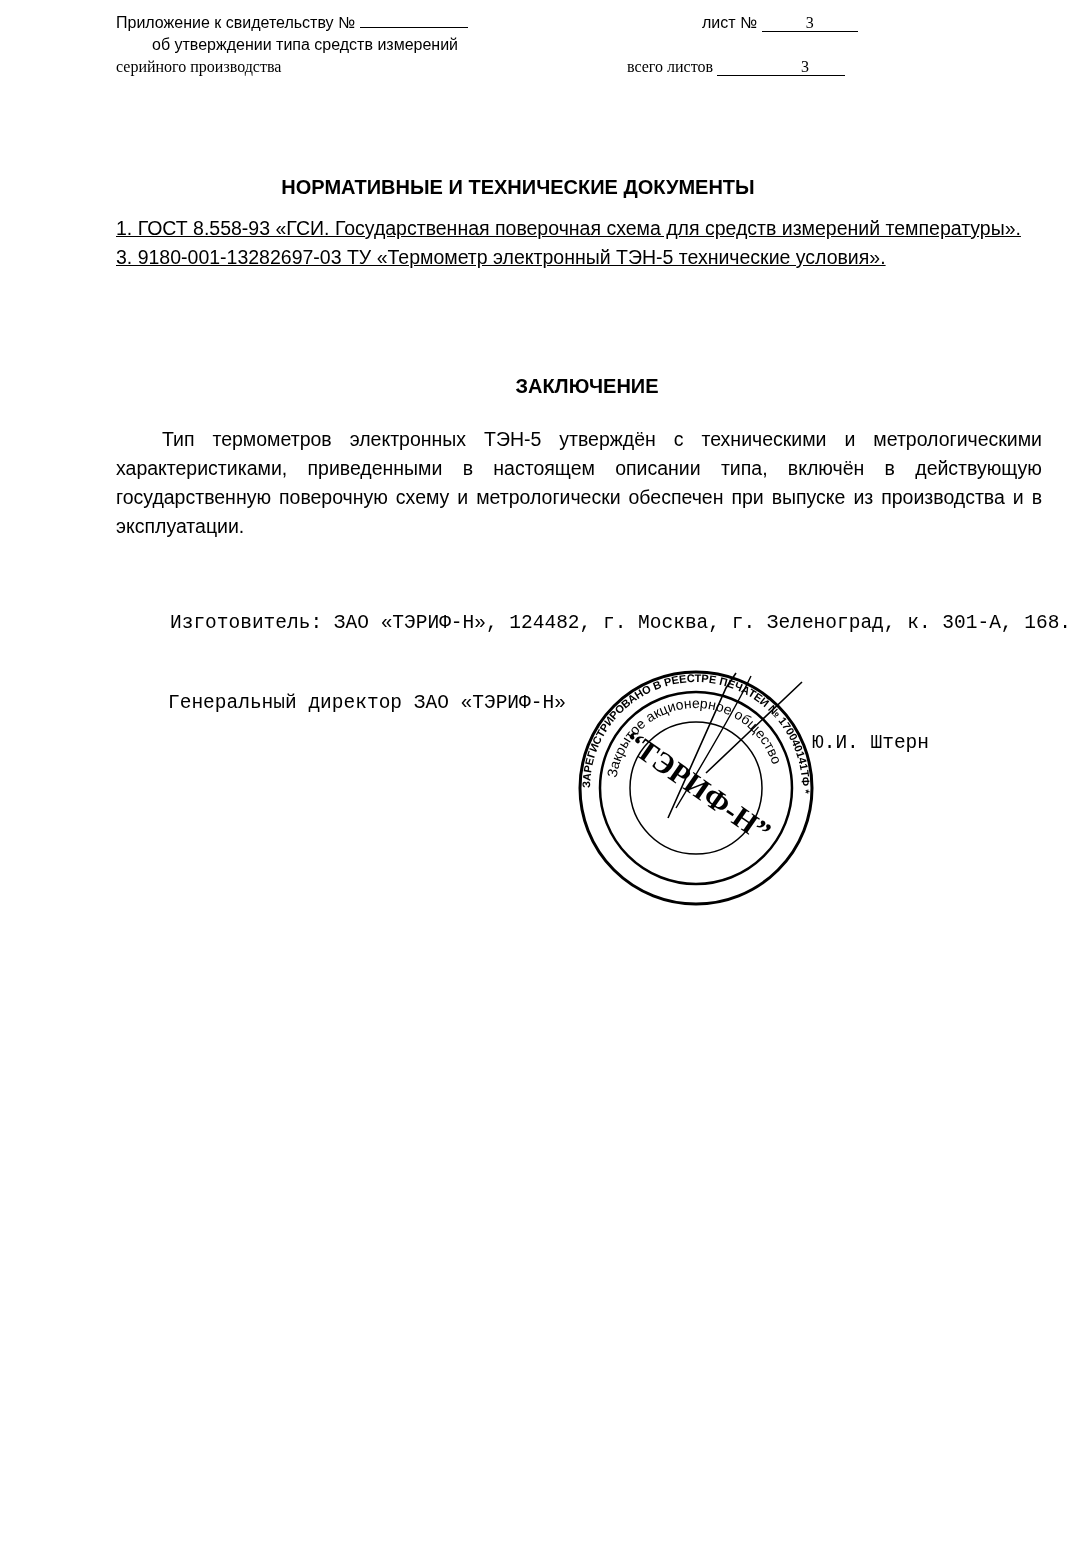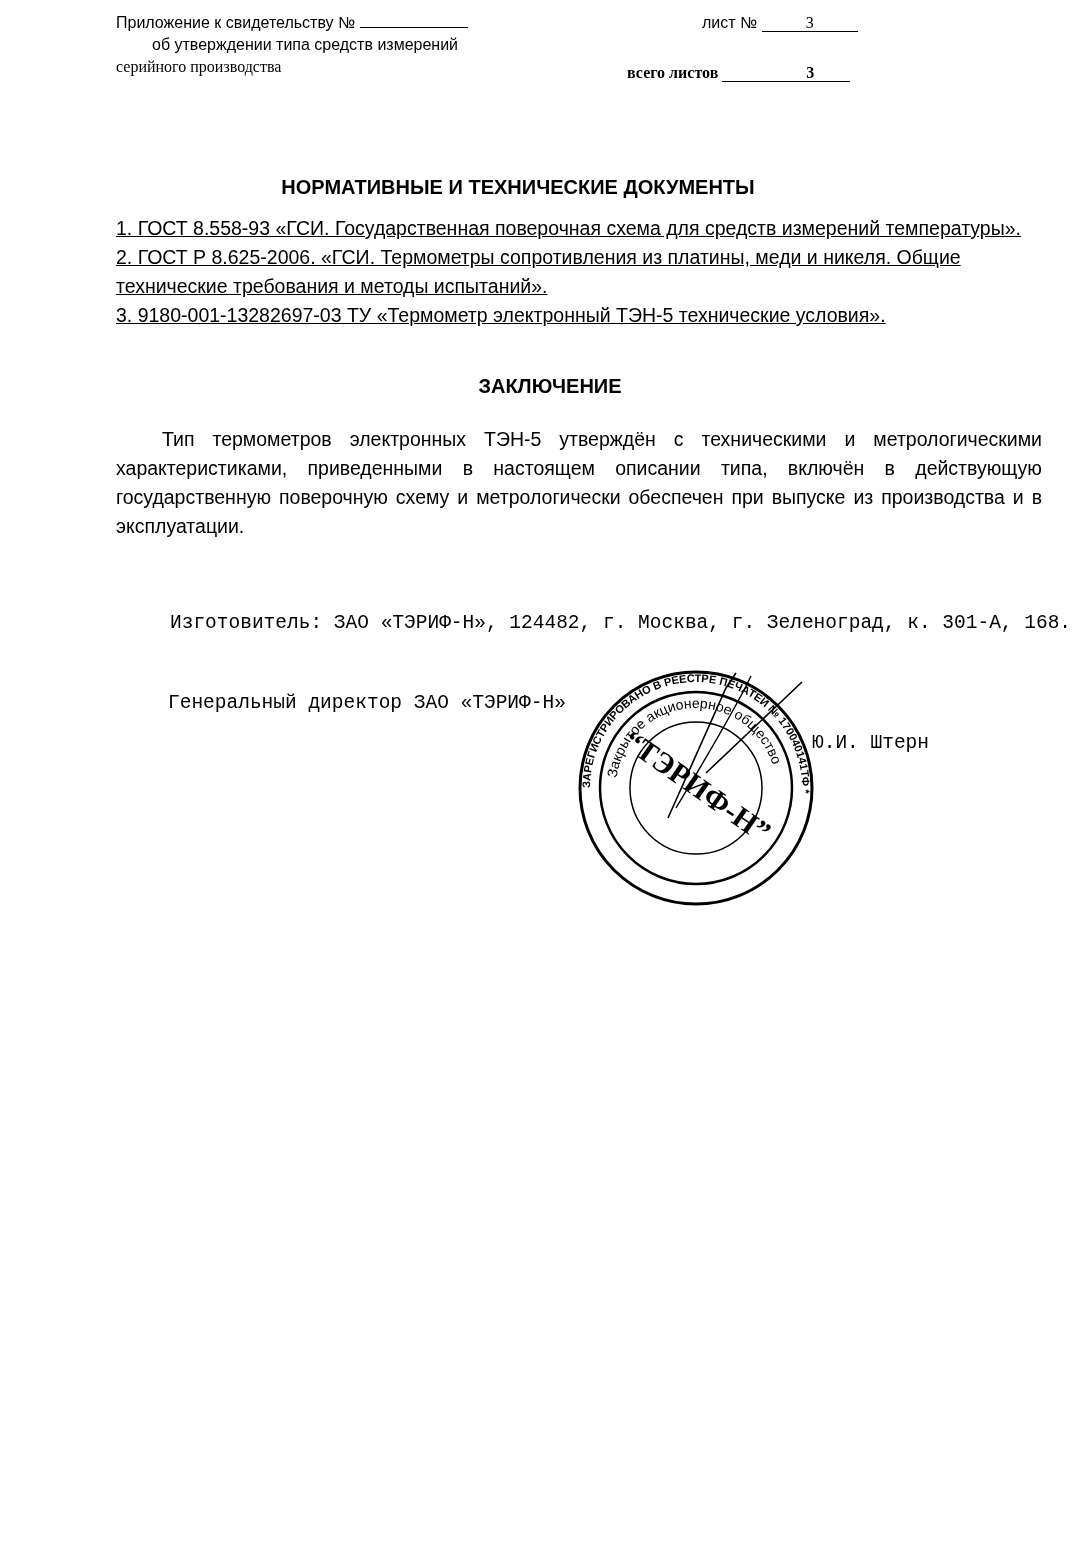--- a/index.html
+++ b/index.html
@@ -27,33 +27,32 @@
   <span>Приложение к свидетельству №</span>
   <span class="blank" style="width:108px;"></span>
 </div>
 <div class="abs sans hdr-line" style="left:116px; top:35px;margin-left:36px;">об утверждении типа средств измерений</div>
 <div class="abs serif hdr-line" style="left:116px; top:57px;">серийного производства</div>
 
 <div class="abs sans hdr-line" style="left:692px; top:13px;margin-left:10px;">
   <span>лист №</span>
   <span class="blank serif" style="width:96px;">3</span>
 </div>
-<div class="abs serif hdr-line" style="left:627px; top:63px;font-weight:bold;">
+<div class="abs serif hdr-line" style="left:627px; top:57px;">
   <span>всего листов</span>
   <span class="blank" style="width:128px; text-align:right; padding-right:0;"><span style="margin-right:36px;">3</span></span>
 </div>
 
 <div class="section-title" style="top:176px;">НОРМАТИВНЫЕ И ТЕХНИЧЕСКИЕ ДОКУМЕНТЫ</div>
 <div class="doclist">
   <div>1. ГОСТ 8.558-93 «ГСИ. Государственная поверочная схема для средств измерений температуры».</div>
-  <div>2. ГОСТ Р 8.625-2006. «ГСИ. Термометры сопротивления из платины, меди и никеля. Общие технические требования и методы испытаний».</div>
   <div>3. 9180-001-13282697-03 ТУ «Термометр электронный ТЭН-5 технические условия».</div>
 </div>
 
-<div class="section-title" style="top:375px; padding-left:64px; box-sizing:border-box;">ЗАКЛЮЧЕНИЕ</div>
+<div class="section-title" style="top:375px; padding-left:64px; box-sizing:border-box;margin-left:37px;">ЗАКЛЮЧЕНИЕ</div>
 <div class="para">Тип термометров электронных ТЭН-5 утверждён с техническими и метрологическими характеристиками, приведенными в настоящем описании типа, включён в действующую государственную поверочную схему и метрологически обеспечен при выпуске из производства и в эксплуатации.</div>
 
 <div class="abs line-text" style="left:170px; top:612px;">Изготовитель: ЗАО «ТЭРИФ-Н», 124482, г. Москва, г. Зеленоград, к. 301-А, 168.</div>
 
 <div class="abs line-text" style="left:168px; top:692px;">Генеральный директор ЗАО «ТЭРИФ-Н»</div>
 <div class="abs line-text" style="left:812px; top:732px;">Ю.И. Штерн</div>
 
 <div class="abs" style="left:576px; top:668px; width:240px; height:240px;">
   <svg width="240" height="240" viewBox="0 0 240 240">
     <defs>

